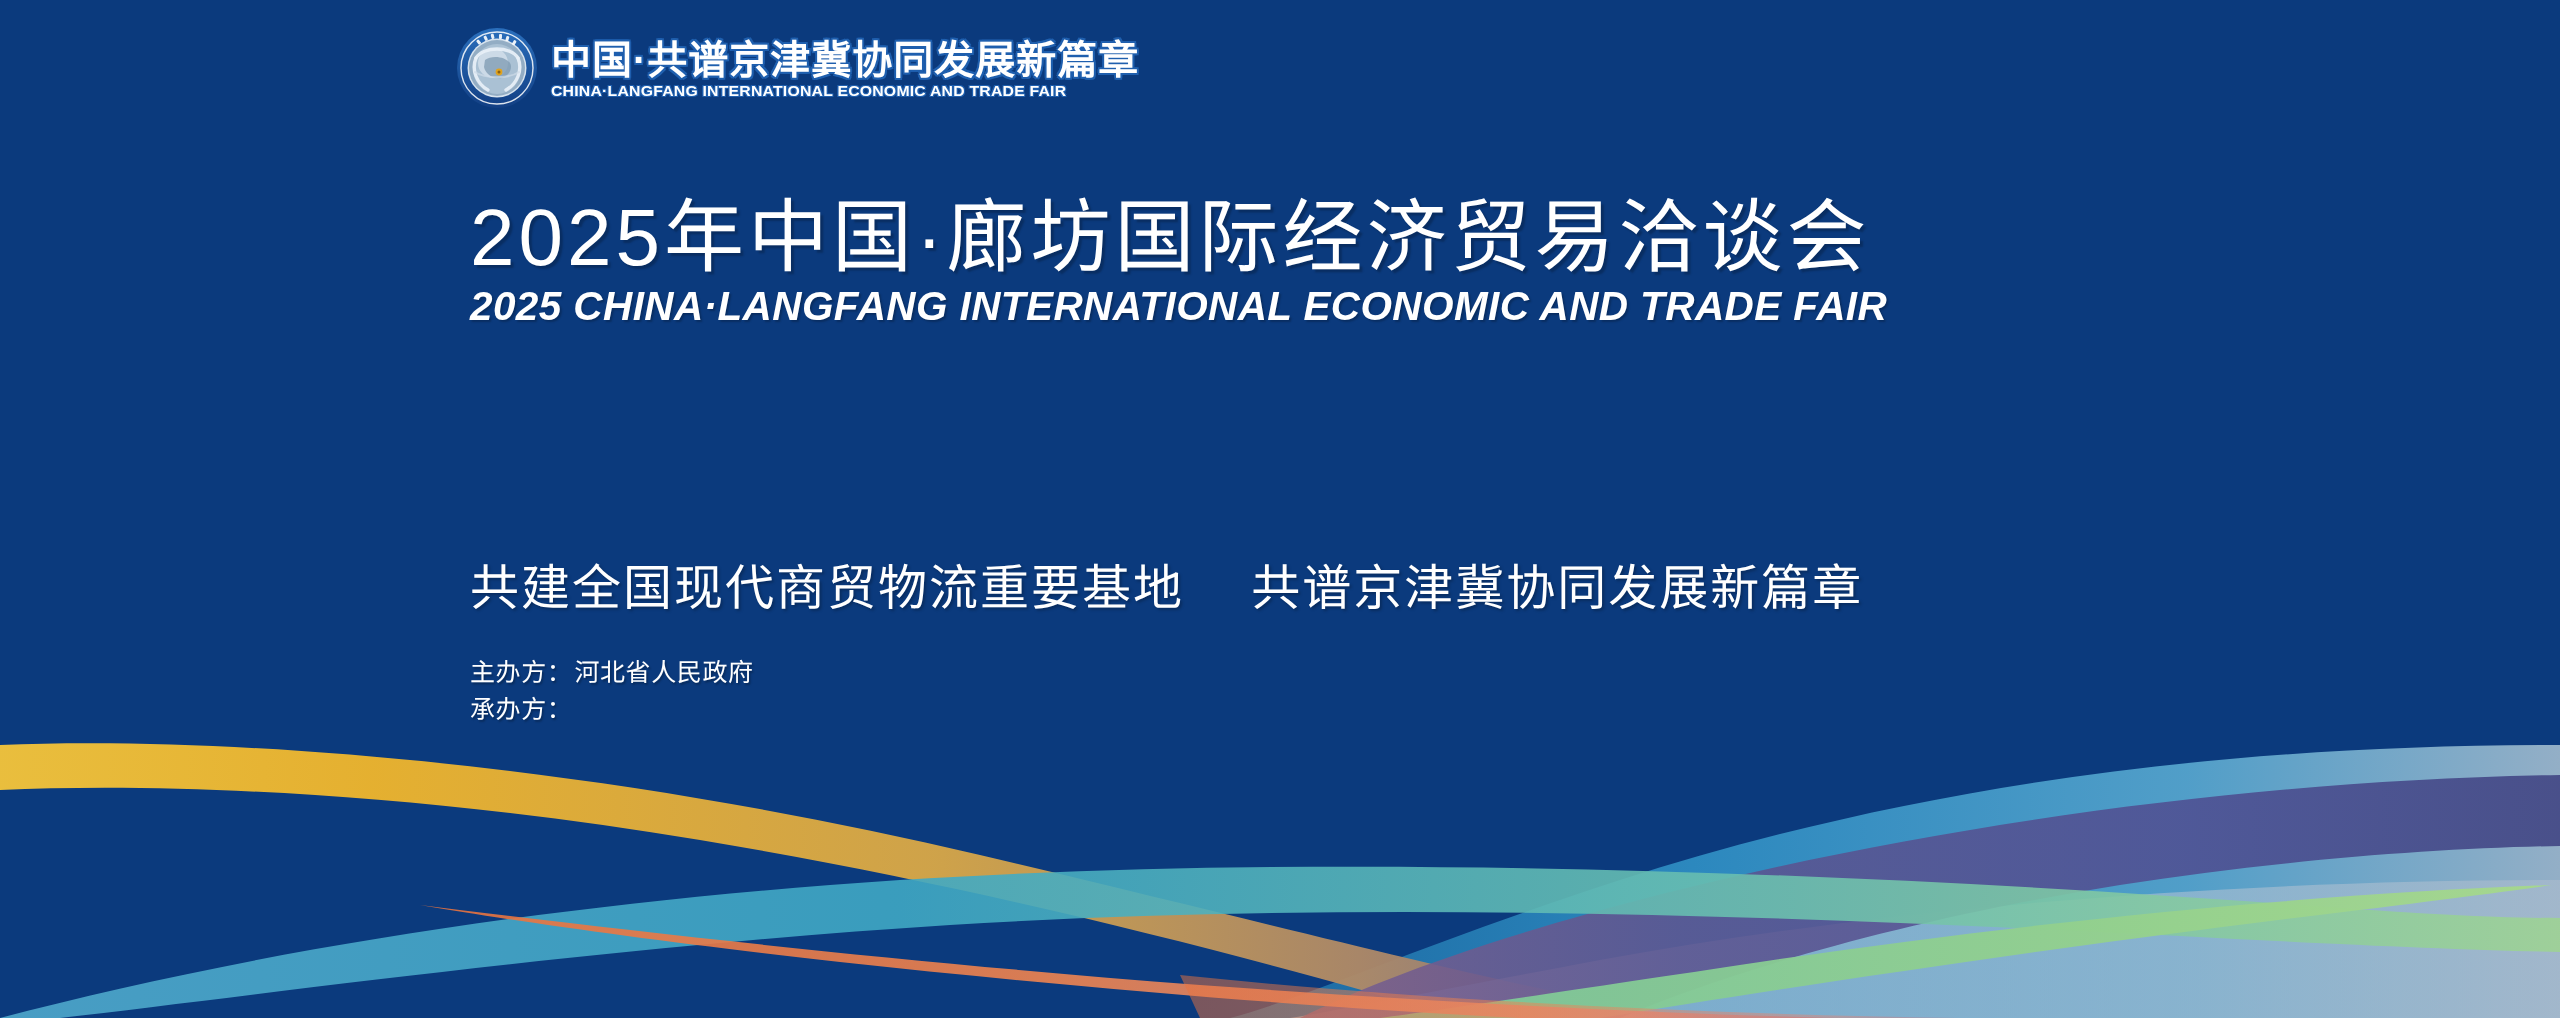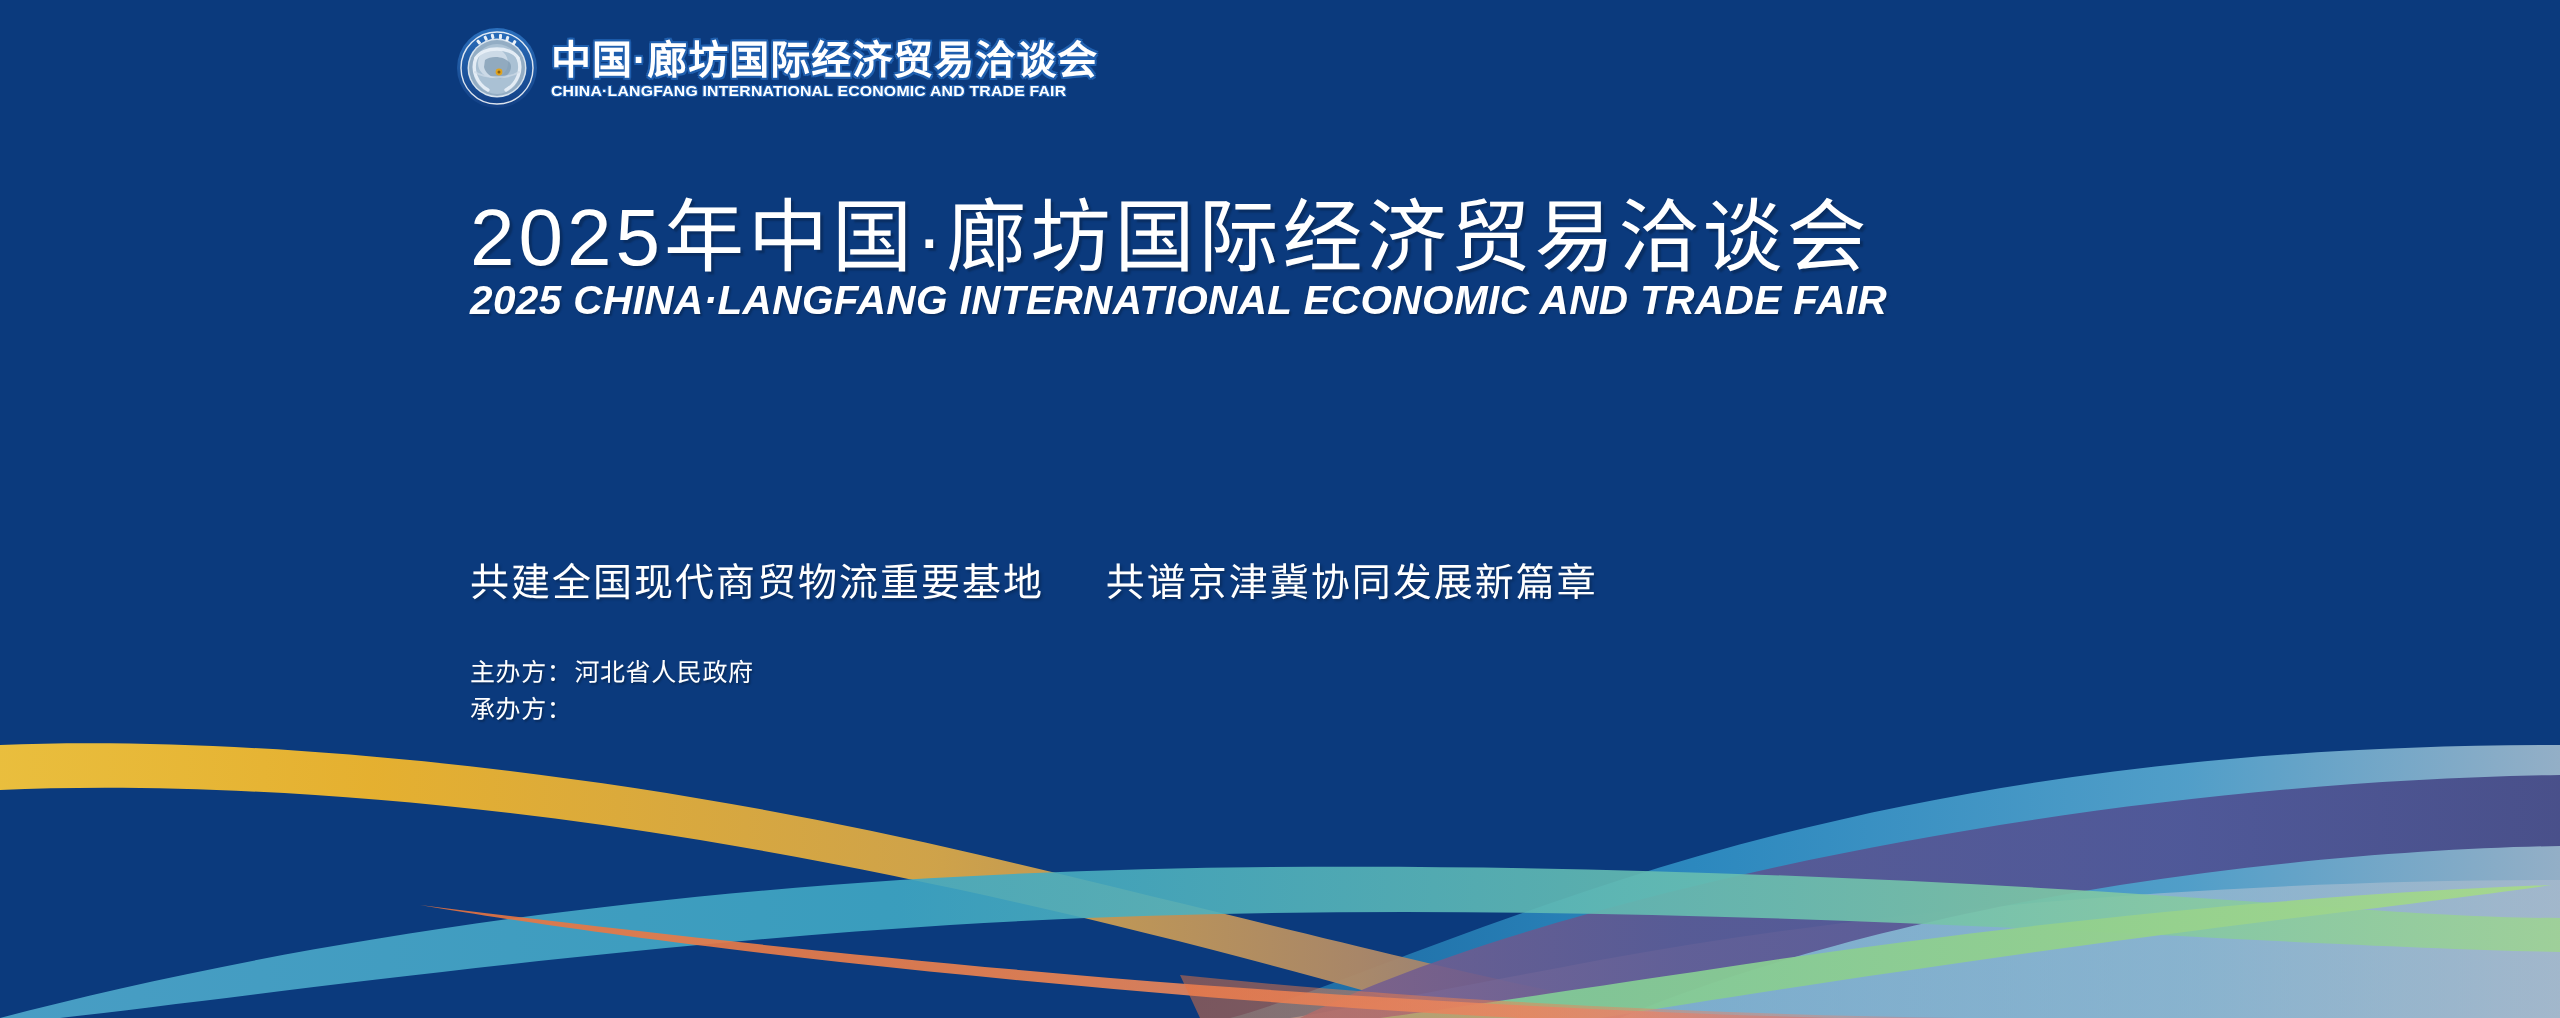--- a/index.html
+++ b/index.html
@@ -88,20 +88,21 @@
   #title-cn {
     font-size: 80px;
     font-weight: normal;
     line-height: 1.04;
     letter-spacing: 4px;
     color: #ffffff;
     white-space: nowrap;
     text-shadow: 3px 3px 2px rgba(0,0,0,0.22);
   }
   #title-en {
+    margin-top: 6px;
     font-size: 40.5px;
     font-weight: bold;
     font-style: italic;
     letter-spacing: 0.4px;
     line-height: 1.05;
     color: #ffffff;
     white-space: nowrap;
     text-shadow: 2px 2px 2px rgba(0,0,0,0.22);
   }
 
@@ -139,21 +140,21 @@
     font-weight: normal;
     margin-left: 36px;
     letter-spacing: 0.5px;
   }
 
   
   #slogan {
     position: absolute;
     left: 470px;
     top: 562px;
-    font-size: 39px;
+    font-size: 49px;
     font-weight: normal;
     letter-spacing: 2px;
     line-height: 1.1;
     color: #ffffff;
     white-space: nowrap;
     text-shadow: 2px 2px 3px rgba(0,0,0,0.25);
   }
   #slogan .gap {
     display: inline-block;
     width: 36px;
@@ -295,21 +296,21 @@
           <rect x="22" y="14" width="3" height="5" rx="1" transform="rotate(-38 23 16)"></rect>
           <rect x="29" y="10" width="3" height="5" rx="1" transform="rotate(-26 30 12)"></rect>
           <rect x="36" y="8" width="3" height="5" rx="1" transform="rotate(-14 37 10)"></rect>
           <rect x="44" y="8" width="3" height="5" rx="1" transform="rotate(2 45 10)"></rect>
           <rect x="51" y="10" width="3" height="5" rx="1" transform="rotate(16 52 12)"></rect>
           <rect x="58" y="14" width="3" height="5" rx="1" transform="rotate(30 59 16)"></rect>
         </g>
       </svg>
     </div>
     <div id="logo-wordmark">
-      <div class="logo-cn">中国·廊坊国际经济贸易洽谈会</div>
+      <div class="logo-cn">中国·共谱京津冀协同发展新篇章</div>
       <div class="logo-en">CHINA·LANGFANG INTERNATIONAL ECONOMIC AND TRADE FAIR</div>
     </div>
   </div>
 
   <div id="headline-block">
     <div id="title-cn">2025年中国·廊坊国际经济贸易洽谈会</div>
     <div id="title-en">2025 CHINA·LANGFANG INTERNATIONAL ECONOMIC AND TRADE FAIR</div>
   </div>
 
 

